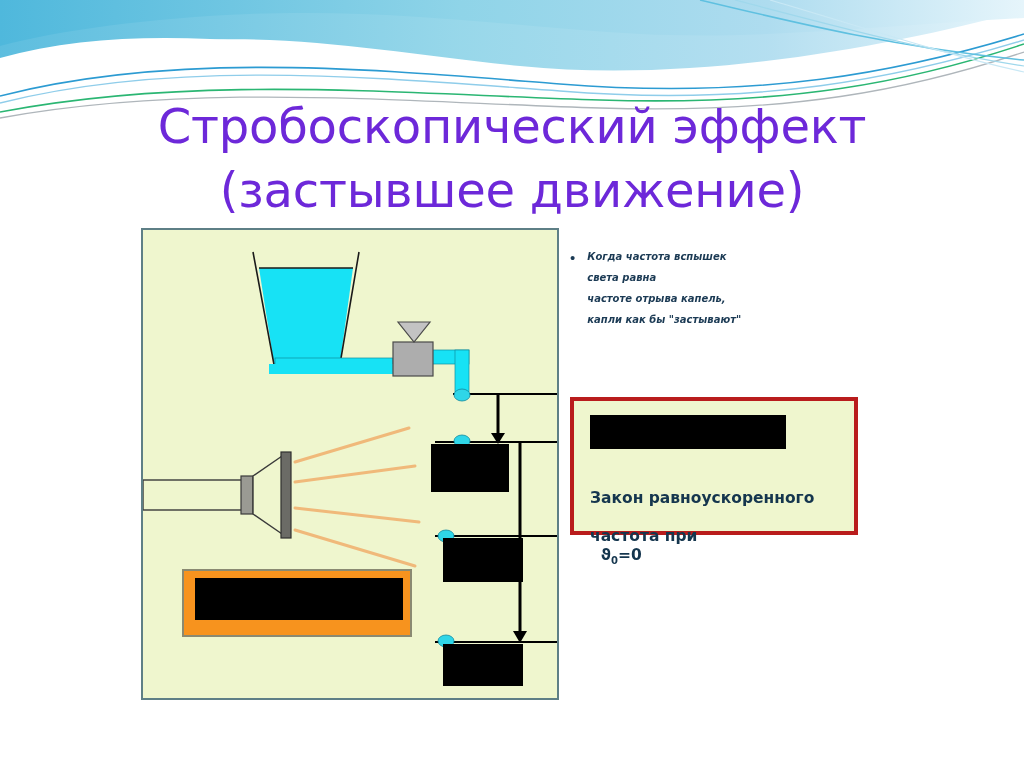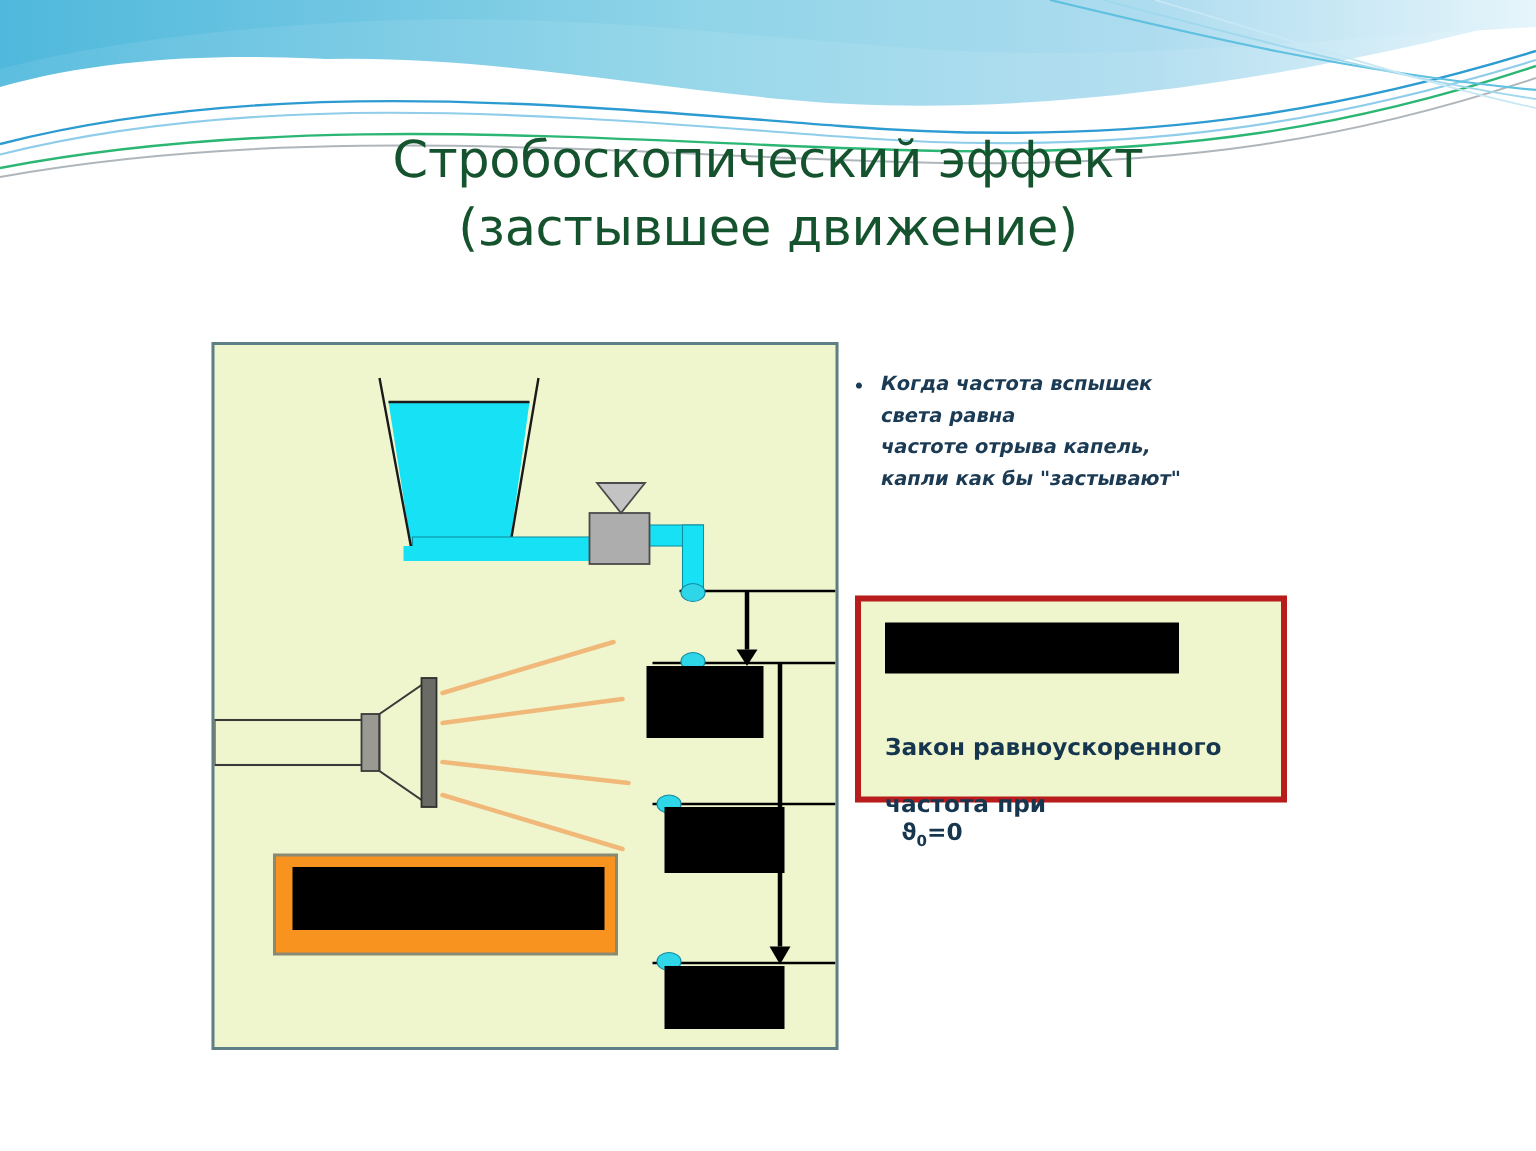--- a/index.html
+++ b/index.html
@@ -25,22 +25,22 @@
     pointer-events: none;
   }
 
   
   #slide-title {
     position: absolute;
     left: 0;
     top: 62px;
     width: 1024px;
     text-align: center;
-    color: #14532d;
-    font-size: 34px;
+    color: #6d28d9;
+    font-size: 48px;
     line-height: 1.34;
     font-weight: normal;
     letter-spacing: -0.2px;
     font-family: "DejaVu Sans", sans-serif;
   }
   #slide-title .tline { display: block; }
 
   
   #content-card {
     position: absolute;
@@ -79,21 +79,21 @@
   }
   #bullet-marker {
     color: #1B3A54;
     font-size: 15px;
     line-height: 22px;
     flex: 0 0 auto;
     padding-top: 1px;
   }
   #bullet-text {
     color: #1B3A54;
-    font-size: 13px;
+    font-size: 10px;
     line-height: 21px;
     font-style: italic;
     font-weight: bold;
     font-family: "DejaVu Sans", sans-serif;
     white-space: pre-line;
   }
   #bullet-text-tail {
     color: #1B3A54;
     font-size: 15.5px;
     line-height: 21px;

